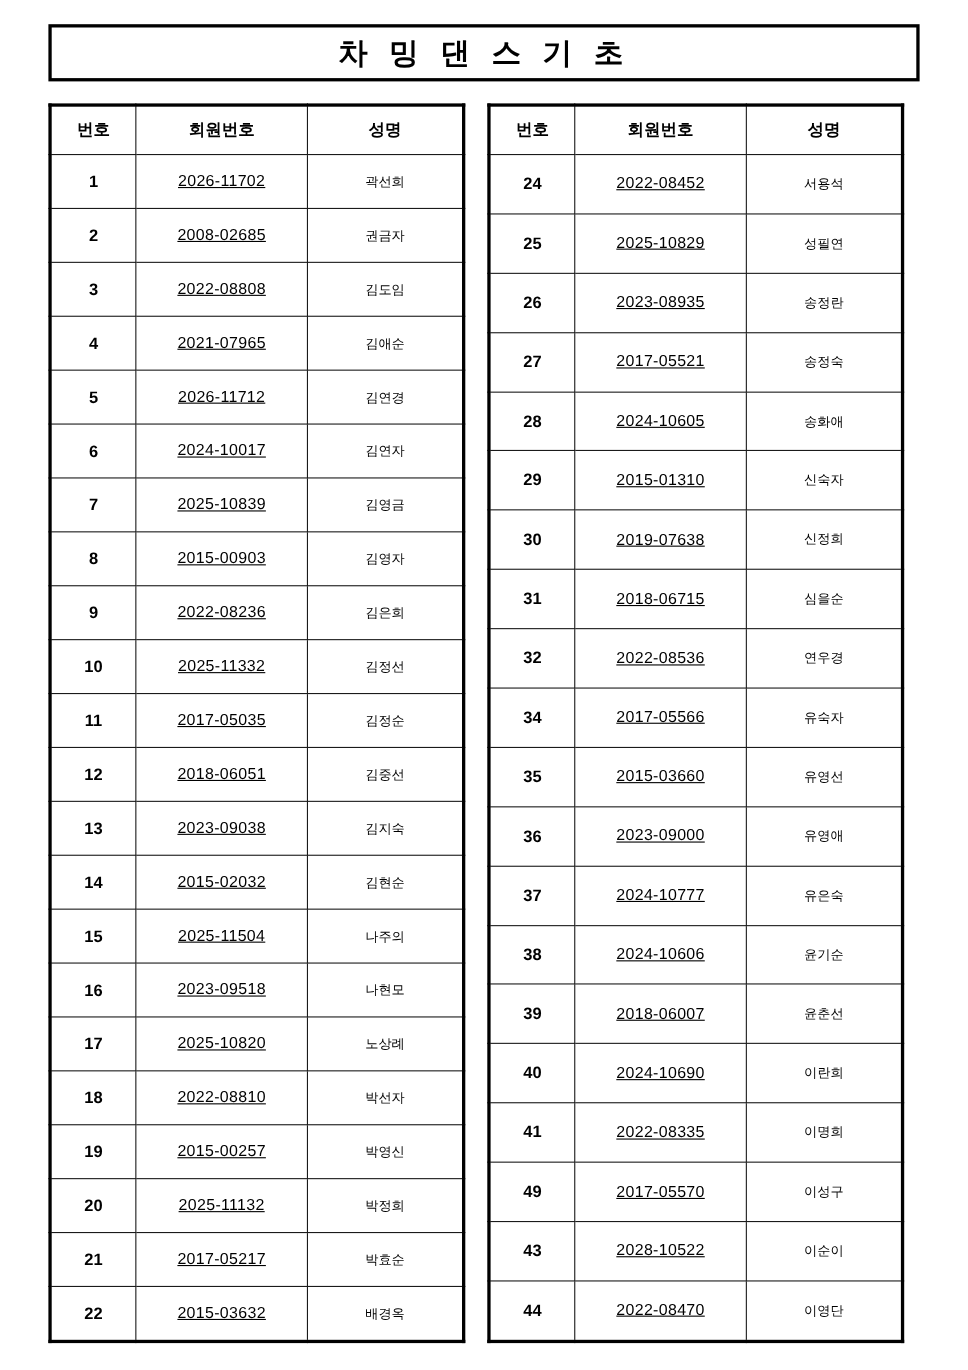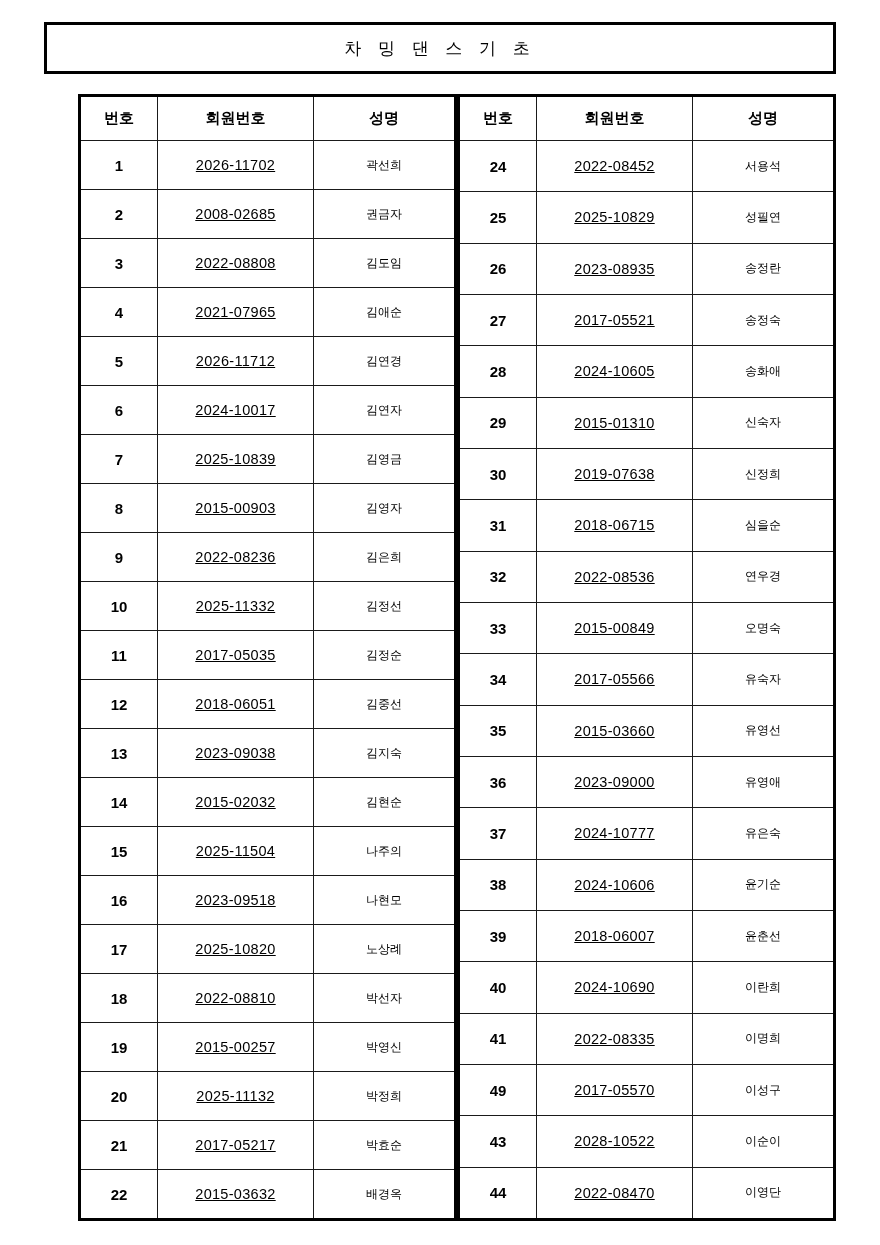--- a/index.html
+++ b/index.html
@@ -24,28 +24,28 @@
   
   .title-box {
     border: 3px solid #000;
     height: 46px;
     display: flex;
     align-items: center;
     justify-content: center;
     margin-bottom: 20px;
   }
   .title-text {
-    font-size: 17px;
-    font-weight: normal;
+    font-size: 27px;
+    font-weight: bold;
     letter-spacing: 6px;
   }
   
   .tables {
     display: flex;
-    justify-content: flex-end;
+    gap: 20px;
   }
   table.roster {
     border-collapse: collapse;
     table-layout: fixed;
     width: 376px;
   }
   table.roster col.c-no    { width: 78px; }
   table.roster col.c-mem   { width: 156px; }
   table.roster col.c-name  { width: 142px; }
   table.roster th,
@@ -270,25 +270,20 @@
             <td class="no">31</td>
             <td class="mem">2018-06715</td>
             <td class="name">심을순</td>
           </tr>
           <tr>
             <td class="no">32</td>
             <td class="mem">2022-08536</td>
             <td class="name">연우경</td>
           </tr>
           <tr>
-            <td class="no">33</td>
-            <td class="mem">2015-00849</td>
-            <td class="name">오명숙</td>
-          </tr>
-          <tr>
             <td class="no">34</td>
             <td class="mem">2017-05566</td>
             <td class="name">유숙자</td>
           </tr>
           <tr>
             <td class="no">35</td>
             <td class="mem">2015-03660</td>
             <td class="name">유영선</td>
           </tr>
           <tr>

